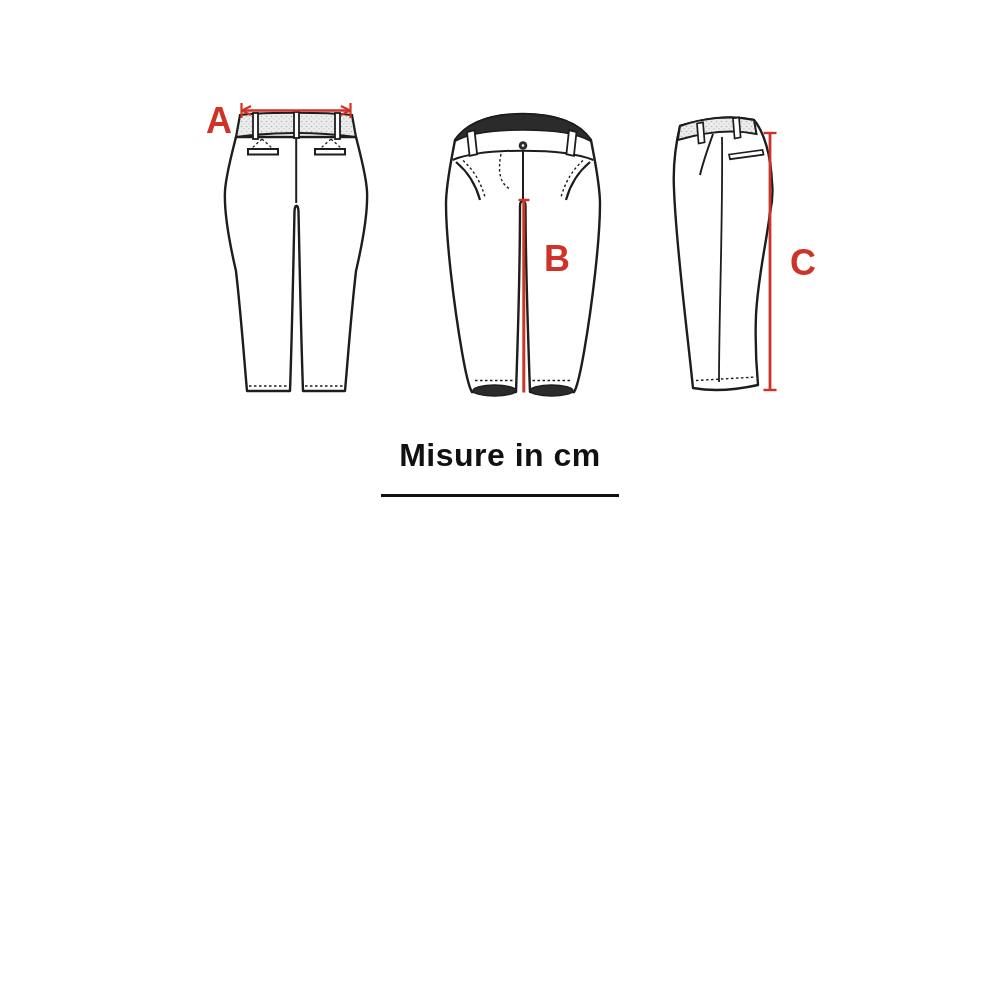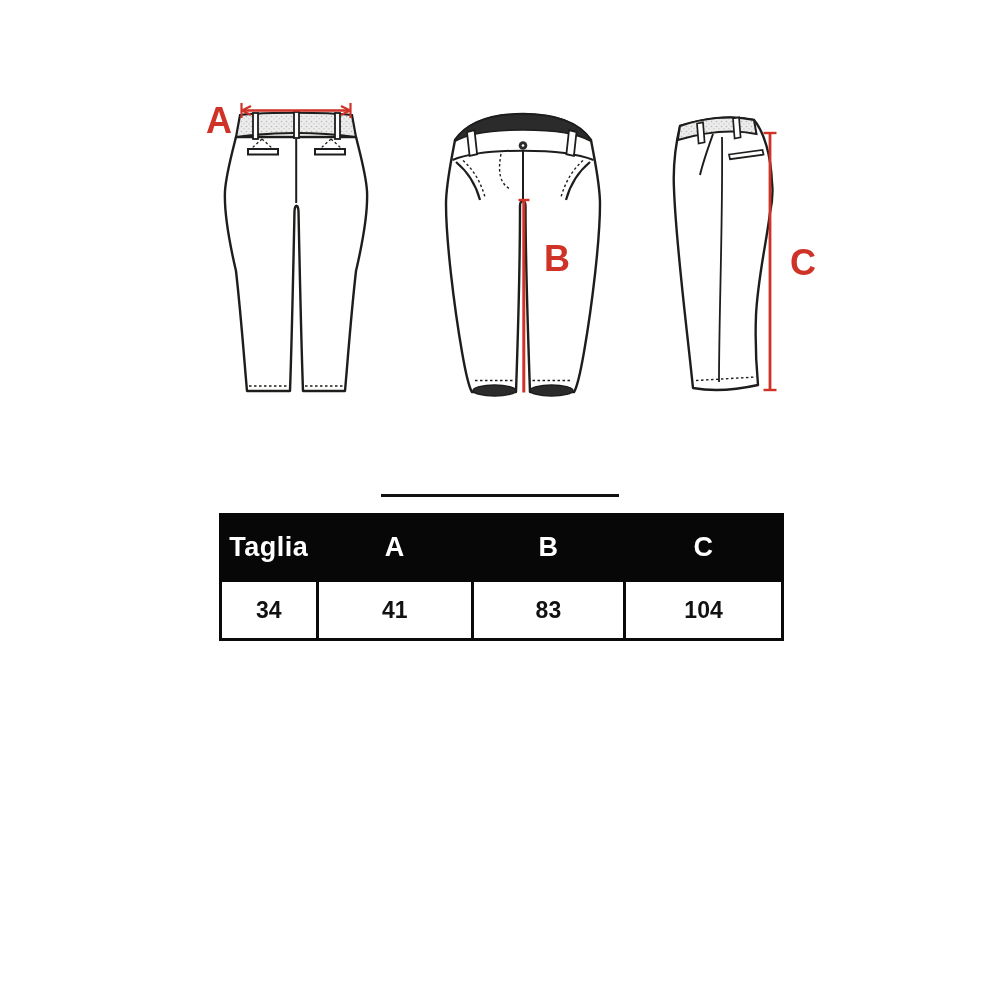--- a/index.html
+++ b/index.html
@@ -135,40 +135,17 @@
     <path d="M36,275.5 L96,272" fill="none" stroke="#1d1d1b" stroke-width="1.4" stroke-dasharray="2.5,2.5"></path>
 
     <g stroke="#cf3227" fill="none">
       <path d="M110,28 L110,285" stroke-width="2.8"></path>
       <path d="M103.5,28 L116.5,28" stroke-width="2.4"></path>
       <path d="M103.5,285 L116.5,285" stroke-width="2.4"></path>
     </g>
     <text class="red-label" x="130" y="170">C</text>
   </svg>
 
+  <div class="chart-title">Misure in cm</div>
   <div class="title-rule"></div>
 
-  <table class="size-table">
-    <colgroup>
-      <col style="width:17.2%">
-        <col style="width:27.6%">
-        <col style="width:27.1%">
-        <col style="width:28.1%">
-    </colgroup>
-    <thead>
-      <tr>
-        <th>Taglia</th>
-        <th>A</th>
-        <th>B</th>
-        <th>C</th>
-      </tr>
-    </thead>
-    <tbody>
-      <tr>
-        <td>34</td>
-        <td>41</td>
-        <td>83</td>
-        <td>104</td>
-      </tr>
-    </tbody>
-  </table>
 
 </div>
 
 </body></html>

